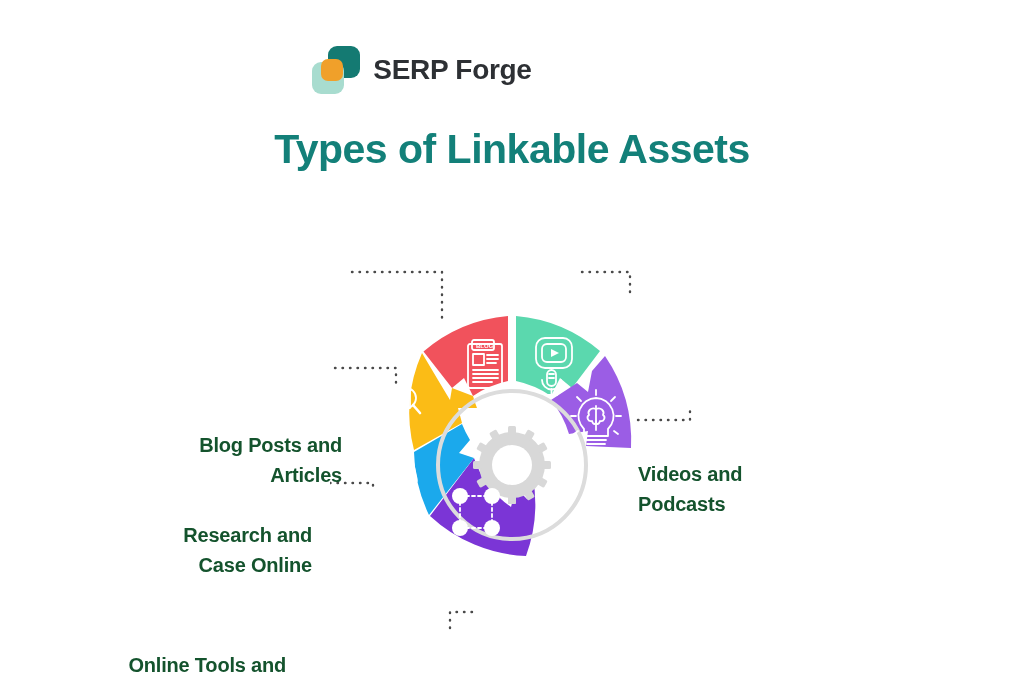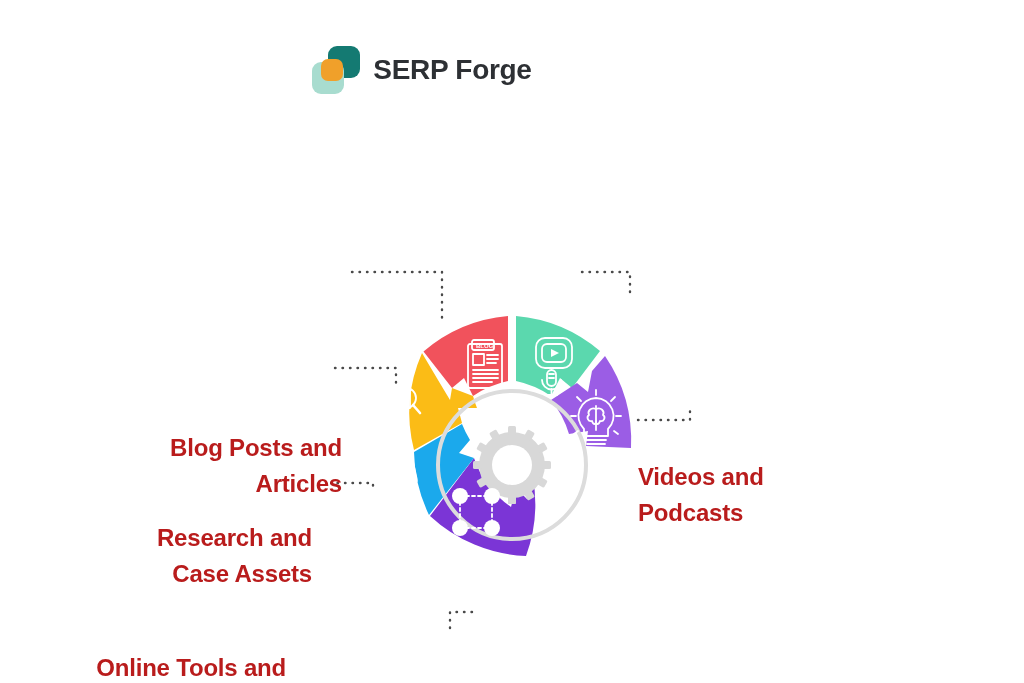--- a/index.html
+++ b/index.html
@@ -32,23 +32,23 @@
     font-size:41px; font-weight:bold; color:#138079; letter-spacing:-0.5px;
   }
 
   
   .diagram { position:absolute; left:0; top:200px; width:1024px; height:470px; }
   .wheel-svg { position:absolute; left:330px; top:20px; }
 
   
   .label {
     position:absolute;
-    font-size:24px;
+    font-size:20px;
     font-weight:bold;
-    color:#b91c1c;
+    color:#14532d;
     line-height:1.5;
     letter-spacing:-0.2px;
     white-space:pre-line;
   }
   .label.right-al { text-align:right; }
   .label.left-al  { text-align:left; }
 
   .lbl-blog      { right:682px; top:230px; width:260px; }
   .lbl-research  { right:712px; top:320px; width:260px; }
   .lbl-tools     { right:738px; top:450px; width:280px; }
@@ -62,20 +62,21 @@
 
   <div class="logo-wrap">
     <div class="logo-mark">
       <span class="logo-sq teal"></span>
       <span class="logo-sq mint"></span>
       <span class="logo-sq orange"></span>
     </div>
     <div class="logo-text">SERP Forge</div>
   </div>
 
+  <div class="page-title">Types of Linkable Assets</div>
 
   <div class="diagram">
 
     <svg class="wheel-svg" width="380" height="420" viewBox="0 0 380 420">
       <defs>
         
       </defs>
 
       <g>
         <path d="M 178 96
@@ -263,21 +264,21 @@
         <path d="M 252 52 L 300 52 L 300 72" fill="none"></path>
 
         <path d="M 308 200 L 360 200 L 360 188" fill="none"></path>
       </g>
     </svg>
 
     <div class="label right-al lbl-blog">Blog Posts and
 Articles</div>
 
     <div class="label right-al lbl-research">Research and
-Case Assets</div>
+Case Online</div>
 
     <div class="label right-al lbl-tools">Online Tools and
 Calculators</div>
 
     <div class="label left-al lbl-videos">Videos and
 Podcasts</div>
 
   </div>
 
 </div>

